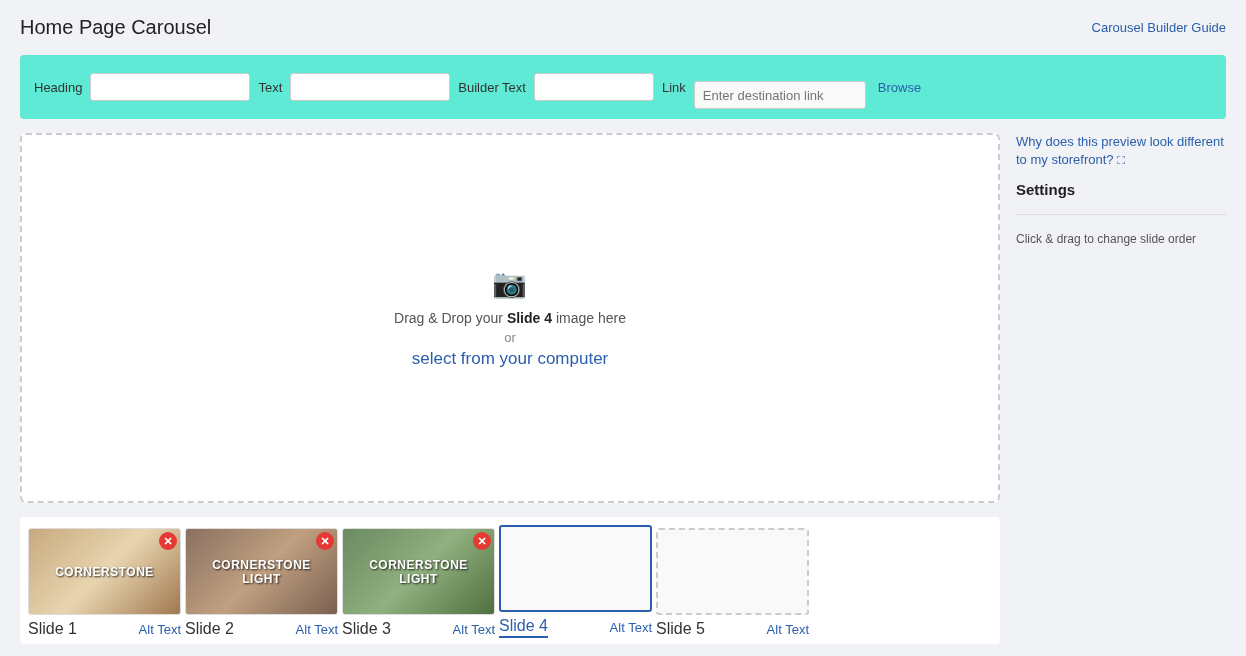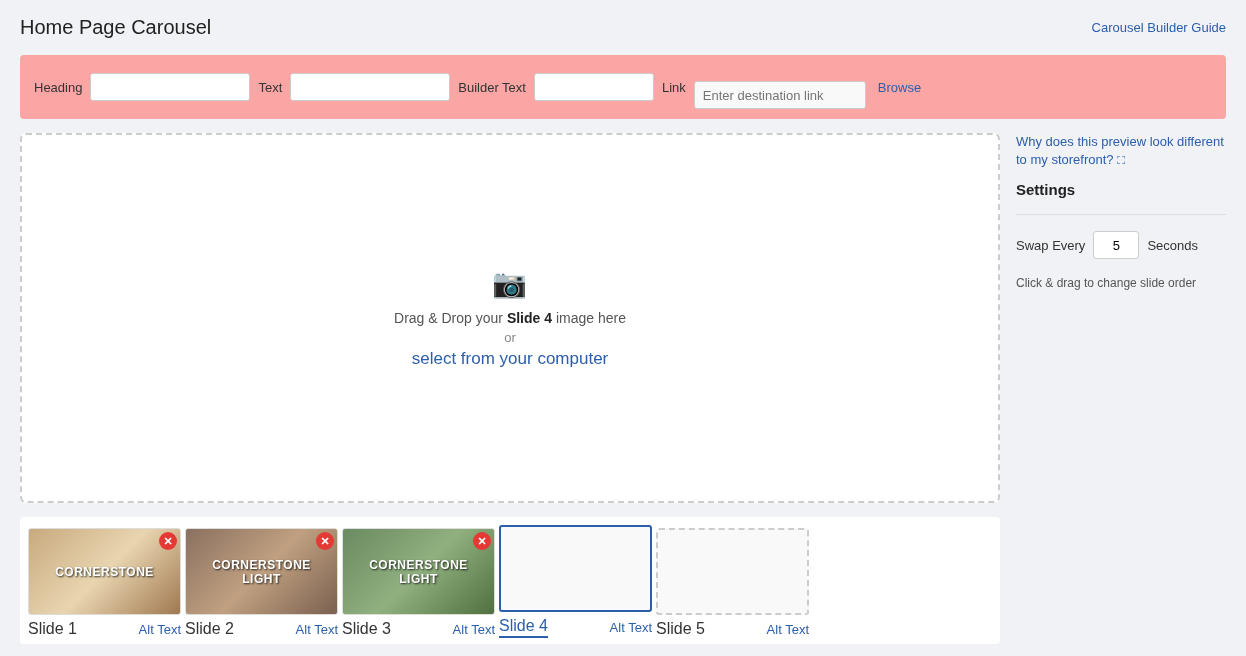--- a/index.html
+++ b/index.html
@@ -29,21 +29,21 @@
       color: #2b5eac;
       text-decoration: none;
       font-size: 13px;
       font-weight: 500;
       cursor: pointer;
     }
     .fields-row {
       display: flex;
       align-items: center;
       gap: 8px;
-      background: #fca5a5;
+      background: #5eead4;
       padding: 10px 14px;
       border-radius: 4px;
       margin-bottom: 14px;
       flex-wrap: wrap;
     }
     .field-label {
       font-size: 13px;
       color: #333;
       white-space: nowrap;
     }
@@ -357,23 +357,18 @@
 
     <div class="right-panel">
       <p class="preview-question">
         <span>Why does this preview look different to my storefront?</span>
         <span class="ext-icon">⛶</span>
       </p>
 
       <h2 class="settings-title">Settings</h2>
       <hr class="settings-divider">
 
-      <div class="swap-row">
-        <span class="field-label">Swap Every</span>
-        <input class="swap-input" type="text" value="5" style="">
-        <span class="field-label">Seconds</span>
-      </div>
 
       <p class="drag-hint">Click &amp; drag to change slide order</p>
     </div>
 
   </div>
 </div>
 
 </body></html>

